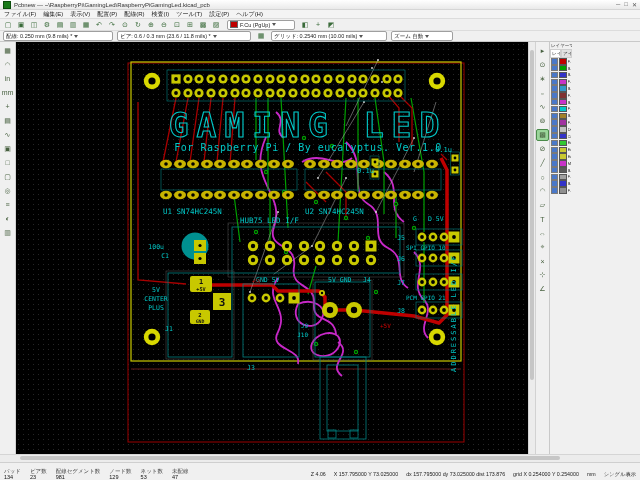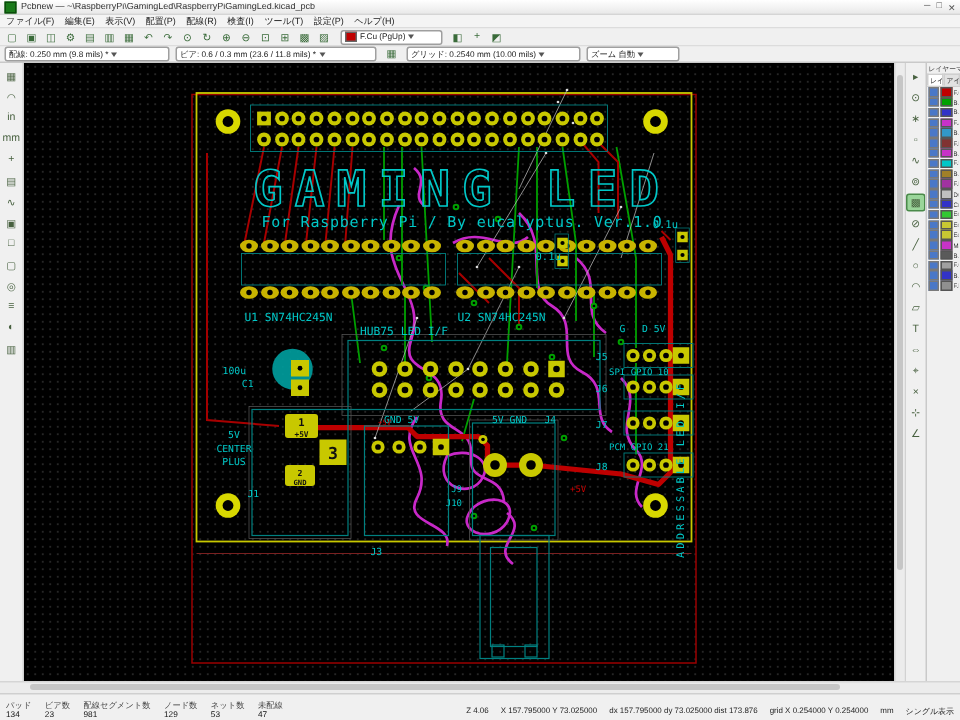--- a/index.html
+++ b/index.html
@@ -21,21 +21,21 @@
   .tbtn{width:10px;height:9px;display:flex;align-items:center;justify-content:center;font-size:7px;color:#3a6b3a;
         border:1px solid transparent;border-radius:2px;}
   .dd{display:flex;align-items:center;height:8px;background:#fff;border:1px solid #9f9f9f;border-radius:2px;
       font-size:5.5px;color:#222;padding:0 2px;white-space:nowrap;overflow:hidden;}
   .dd::after{content:"";margin-left:2px;border-left:2.5px solid transparent;border-right:2.5px solid transparent;border-top:3px solid #555;}
   .sw{width:6px;height:5px;margin-right:2px;border:1px solid #666;flex:0 0 auto;}
   
   .main{display:flex;height:412px;}
   .ltb{width:16px;background:#f0f0f0;border-right:1px solid #d2d2d2;display:flex;flex-direction:column;align-items:center;padding-top:3px;gap:3px;box-sizing:border-box;}
   .ltb .tbtn,.rtb .tbtn{color:#47603f;}
-  .canvas{position:relative;width:580px;height:412px;background-color:#000;
+  .canvas{position:relative;width:512px;height:412px;background-color:#000;
           background-image:radial-gradient(circle,#262626 0.7px,transparent 0.9px);background-size:5px 5px;flex:0 0 auto;}
   .vscroll{width:7px;background:#ececec;border-left:1px solid #d5d5d5;position:relative;box-sizing:border-box;}
   .vscroll .thumb{position:absolute;left:1px;top:8px;width:4px;height:330px;background:#c6c6c6;border-radius:2px;}
   .rtb{width:14px;background:#f0f0f0;border-left:1px solid #d2d2d2;display:flex;flex-direction:column;align-items:center;padding-top:3px;gap:2px;box-sizing:border-box;}
   .rtb .tbtn{width:11px;height:10px;}
   .rtb .tbtn.selected{background:#9ad59a;border-color:#4a8a4a;}
   .layers{width:23px;background:#f0f0f0;border-left:1px solid #c9c9c9;box-sizing:border-box;overflow:hidden;}
   .lcap{font-size:4.5px;color:#444;padding:1px 1px 0 1px;white-space:nowrap;overflow:hidden;}
   .ltabs{display:flex;border-bottom:1px solid #cfcfcf;margin-top:1px;}
   .ltab{font-size:4.6px;color:#333;padding:1px 1px;border:1px solid #cfcfcf;border-bottom:none;background:#e2e2e2;white-space:nowrap;overflow:hidden;max-width:11px;}

